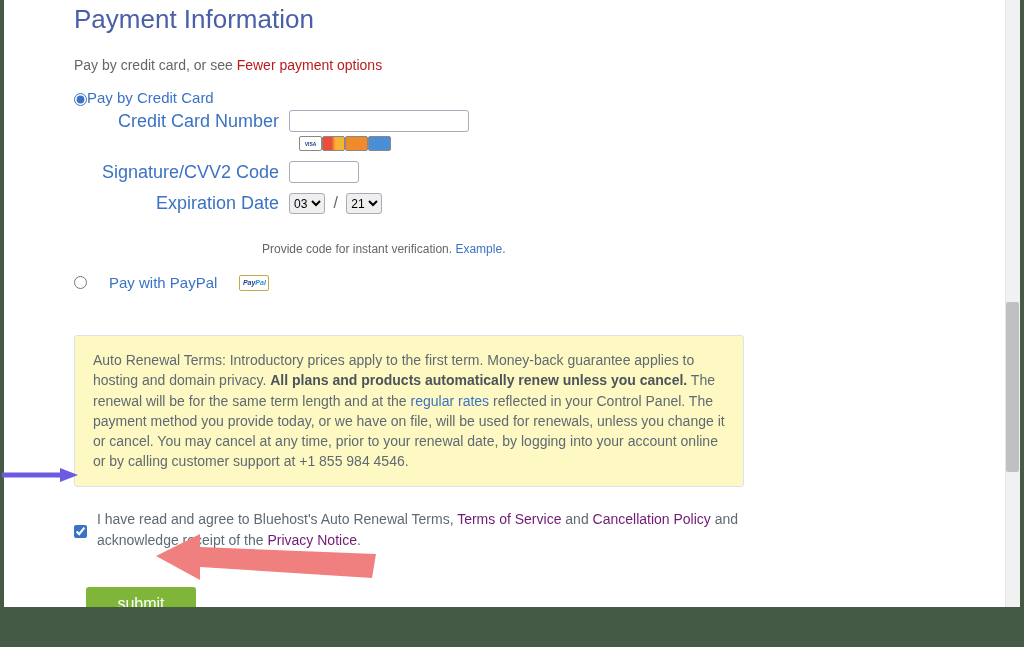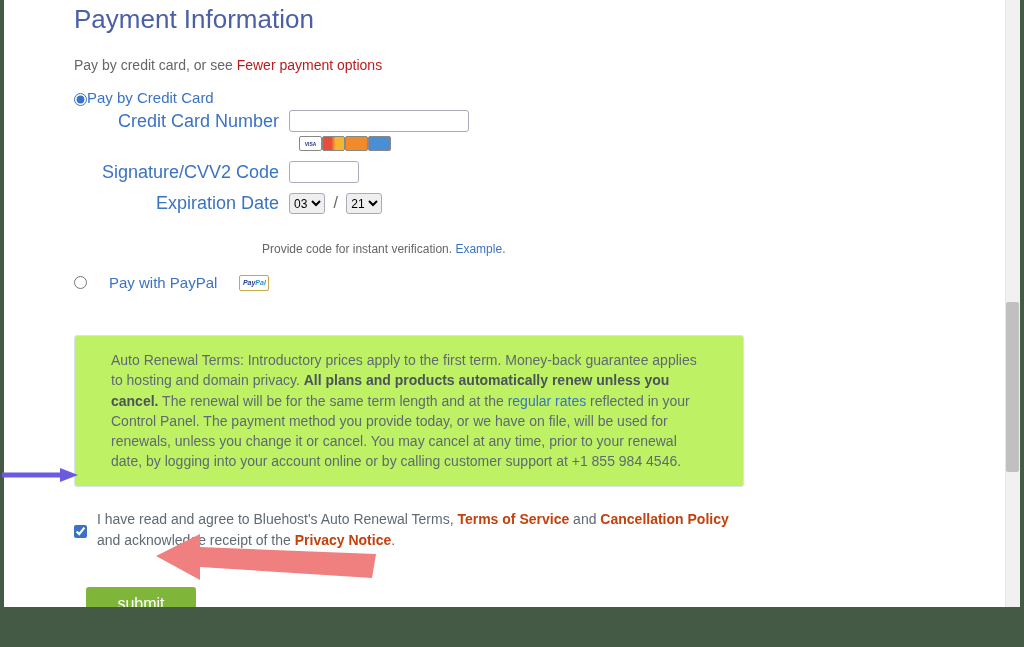--- a/index.html
+++ b/index.html
@@ -44,27 +44,27 @@
   .slash { padding:0 4px; color:#666; }
 
   .verify-note { margin:28px 0 18px 188px; font-size:12px; color:#666; }
   .verify-note a { color:#3b73c4; text-decoration:none; }
 
   .paypal-row { display:flex; align-items:center; gap:22px; margin-bottom:44px; }
   .paypal-row label { color:#3b73c4; font-size:15px; }
   .pp-badge { display:inline-flex; align-items:center; justify-content:center; width:30px; height:16px; border:1px solid #c7a84b; border-radius:2px; background:#fff; font-size:7px; font-style:italic; font-weight:bold; }
   .pp-badge .p1{color:#1a3f8a;} .pp-badge .p2{color:#2b92c7;}
 
-  .terms-box { border:1px solid #d7e3ef; background:#bef264; border-radius:3px; padding:14px 36px; font-size:14px; color:#5f6a73; line-height:1.45; width:670px; }
+  .terms-box { border:1px solid #d7e3ef; background:#fef9c3; border-radius:3px; padding:14px 18px; font-size:14px; color:#5f6a73; line-height:1.45; width:670px; }
   .terms-box a { color:#3b73c4; text-decoration:none; }
   .terms-box b { color:#4c545b; font-weight:700; }
 
   .agree-block { display:flex; gap:10px; margin-top:22px; font-size:14px; color:#5f6a73; line-height:1.5; width:670px; }
   .agree-block input[type=checkbox]{ margin-top:3px; accent-color:#3b73c4; }
-  .agree-block a { color:#c2410c; text-decoration:none;font-weight:bold; }
+  .agree-block a { color:#701a75; text-decoration:none; }
 
   .submit-btn { margin-top:36px; width:110px; height:34px; background:#7fb539; color:#fff; border:none; border-radius:3px; font-size:16px; cursor:pointer;margin-left:12px; }
 
   
   .anno-purple { position:absolute; left:0px; top:466px; width:80px; height:18px; pointer-events:none; }
   .anno-red    { position:absolute; left:156px; top:530px; width:220px; height:60px; pointer-events:none; }
 </style>
 </head>
 <body>
 

